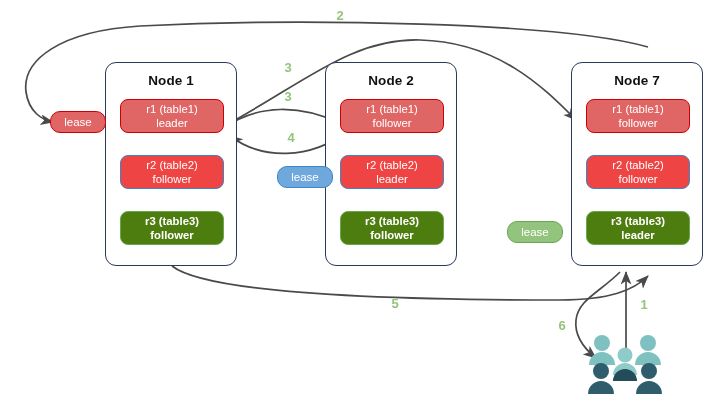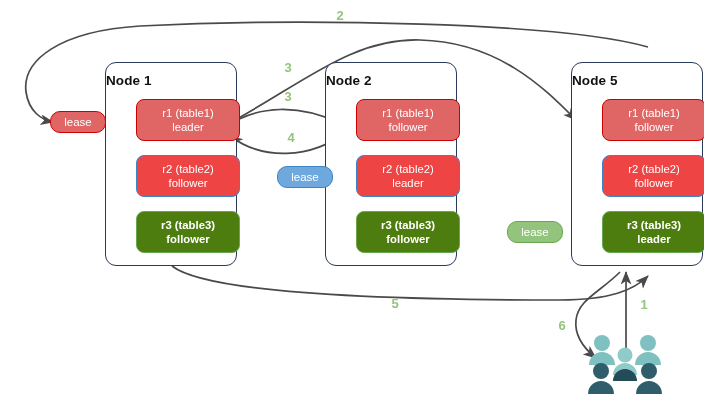--- a/index.html
+++ b/index.html
@@ -28,42 +28,41 @@
     position: absolute;
     border: 1.6px solid #2a3a5c;
     border-radius: 11px;
     background: #ffffff;
     box-sizing: border-box;
   }
   .node-title {
     position: absolute;
     left: 0; right: 0;
     top: 10px;
-    text-align: left;
+    text-align: center;
     font-size: 13.5px;
     font-weight: bold;
     color: #111111;
     letter-spacing: 0.1px;
   }
   .replica {
     position: absolute;
     left: 14px;
     width: 104px;
-    height: 42px;
+    height: 34px;
     border-radius: 8px;
     box-sizing: border-box;
     display: flex;
     flex-direction: column;
     align-items: center;
     justify-content: center;
     color: #ffffff;
     font-size: 11.3px;
     line-height: 14px;
     text-align: left;
-    margin-left: 16px;
   }
   .replica .l1, .replica .l2 { display: block; }
   .rep-r1 { background: #e06666; border: 1.6px solid #cc0000; }
   .rep-r2 { background: #ef4444; border: 1.6px solid #3d85c6; }
   .rep-r3 { background: #4d7c0f; border: 1.6px solid #6aa84f; font-weight: bold; }
   .lease {
     position: absolute;
     border-radius: 10px;
     box-sizing: border-box;
     display: flex;
@@ -146,21 +145,21 @@
       <span class="l1">r2 (table2)</span>
       <span class="l2">leader</span>
     </div>
     <div class="replica rep-r3" style="top:148px;">
       <span class="l1">r3 (table3)</span>
       <span class="l2">follower</span>
     </div>
   </div>
 
   <div class="node-box" style="left:571px; top:62px; width:132px; height:204px;">
-    <div class="node-title">Node 5</div>
+    <div class="node-title">Node 7</div>
     <div class="replica rep-r1" style="top:36px;">
       <span class="l1">r1 (table1)</span>
       <span class="l2">follower</span>
     </div>
     <div class="replica rep-r2" style="top:92px;">
       <span class="l1">r2 (table2)</span>
       <span class="l2">follower</span>
     </div>
     <div class="replica rep-r3" style="top:148px;">
       <span class="l1">r3 (table3)</span>

